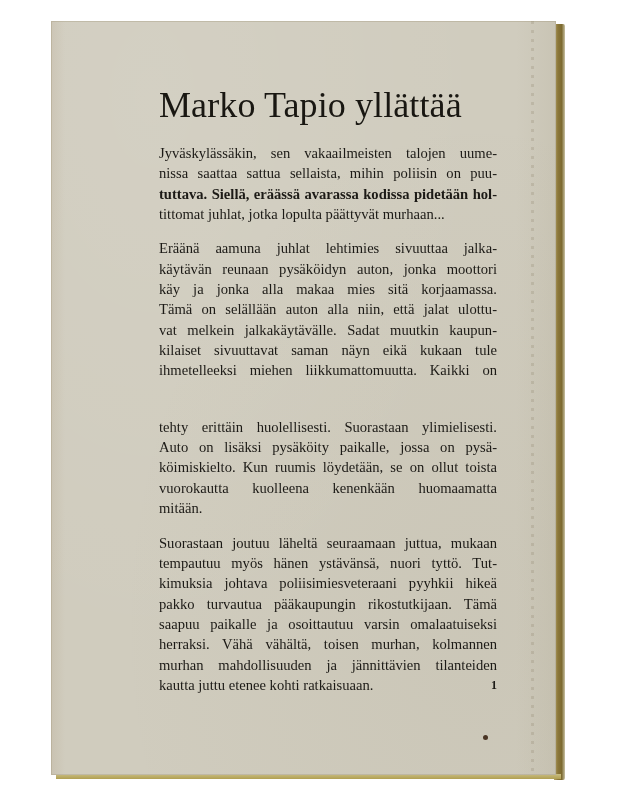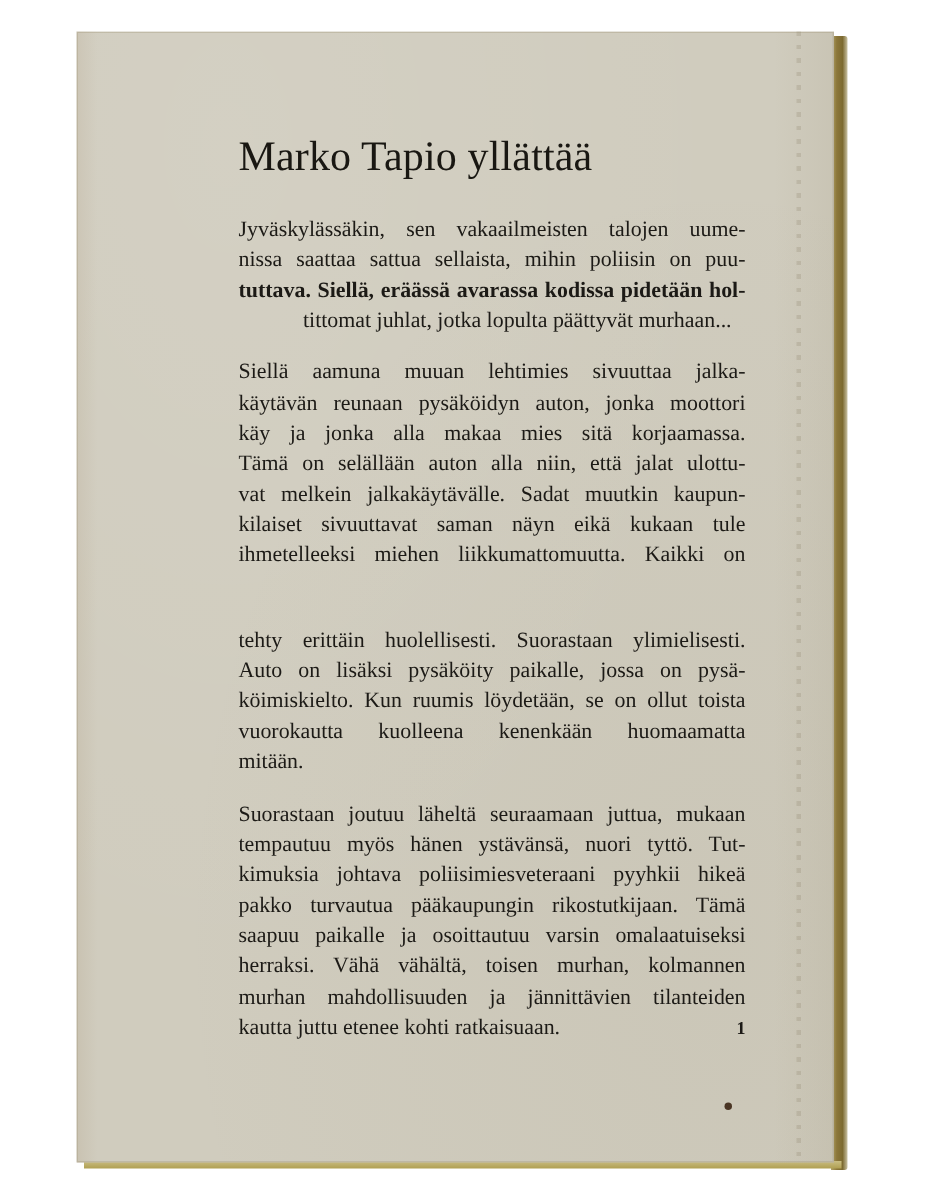--- a/index.html
+++ b/index.html
@@ -47,21 +47,21 @@
     }
     .content {
       position: absolute;
       left: 108px;
       top: 68px;
       width: 338px;
       color: #1c1a16;
     }
     .title {
       margin: 0;
-      font-size: 28px;
+      font-size: 36px;
       font-weight: normal;
       letter-spacing: 0.1px;
       line-height: 32px;
       color: #191712;
     }
     .para {
       margin: 0;
       font-size: 14.6px;
       line-height: 20.35px;
       text-align: justify;
@@ -103,24 +103,24 @@
 
 <div class="page">
   <div class="crease"></div>
   <div class="content">
     <h1 class="title">Marko Tapio yllättää</h1>
 
     <div class="para p1" id="para-0">
         <div style="text-align: justify; text-align-last: justify; white-space: nowrap; overflow: visible;">Jyväskylässäkin, sen vakaailmeisten talojen uume-</div>
         <div style="text-align: justify; text-align-last: justify; white-space: nowrap; overflow: visible;">nissa saattaa sattua sellaista, mihin poliisin on puu-</div>
         <div style="text-align: justify; text-align-last: justify; white-space: nowrap; overflow: visible; font-weight: bold;">tuttava. Siellä, eräässä avarassa kodissa pidetään hol-</div>
-        <div style="text-align: left; text-align-last: left; white-space: nowrap; overflow: visible; margin-left: 43px;">tittomat juhlat, jotka lopulta päättyvät murhaan...</div>
+        <div style="text-align: left; text-align-last: left; white-space: nowrap; overflow: visible;">tittomat juhlat, jotka lopulta päättyvät murhaan...</div>
       </div>
     <div class="para" id="para-1">
-        <div style="text-align: justify; text-align-last: justify; white-space: nowrap; overflow: visible;">Siellä aamuna muuan lehtimies sivuuttaa jalka-</div>
+        <div style="text-align: justify; text-align-last: justify; white-space: nowrap; overflow: visible;">Eräänä aamuna juhlat lehtimies sivuuttaa jalka-</div>
         <div style="text-align: justify; text-align-last: justify; white-space: nowrap; overflow: visible;">käytävän reunaan pysäköidyn auton, jonka moottori</div>
         <div style="text-align: justify; text-align-last: justify; white-space: nowrap; overflow: visible;">käy ja jonka alla makaa mies sitä korjaamassa.</div>
         <div style="text-align: justify; text-align-last: justify; white-space: nowrap; overflow: visible;">Tämä on selällään auton alla niin, että jalat ulottu-</div>
         <div style="text-align: justify; text-align-last: justify; white-space: nowrap; overflow: visible;">vat melkein jalkakäytävälle. Sadat muutkin kaupun-</div>
         <div style="text-align: justify; text-align-last: justify; white-space: nowrap; overflow: visible;">kilaiset sivuuttavat saman näyn eikä kukaan tule</div>
         <div style="text-align: justify; text-align-last: justify; white-space: nowrap; overflow: visible;">ihmetelleeksi miehen liikkumattomuutta. Kaikki on</div>
         <div style="text-align: justify; text-align-last: justify; white-space: nowrap; overflow: visible; margin-top: 36px;">tehty erittäin huolellisesti. Suorastaan ylimielisesti.</div>
         <div style="text-align: justify; text-align-last: justify; white-space: nowrap; overflow: visible;">Auto on lisäksi pysäköity paikalle, jossa on pysä-</div>
         <div style="text-align: justify; text-align-last: justify; white-space: nowrap; overflow: visible;">köimiskielto. Kun ruumis löydetään, se on ollut toista</div>
         <div style="text-align: justify; text-align-last: justify; white-space: nowrap; overflow: visible;">vuorokautta kuolleena kenenkään huomaamatta</div>

